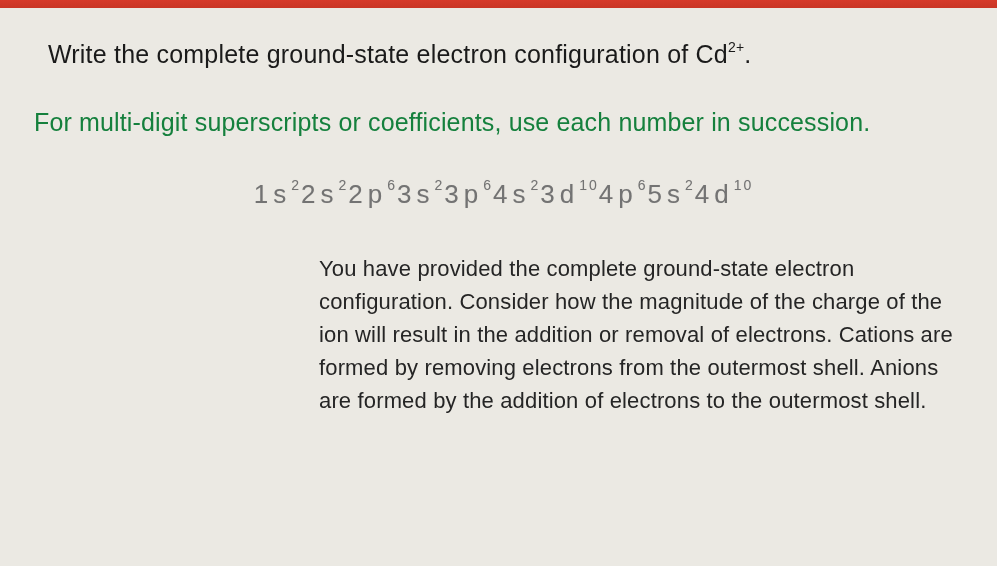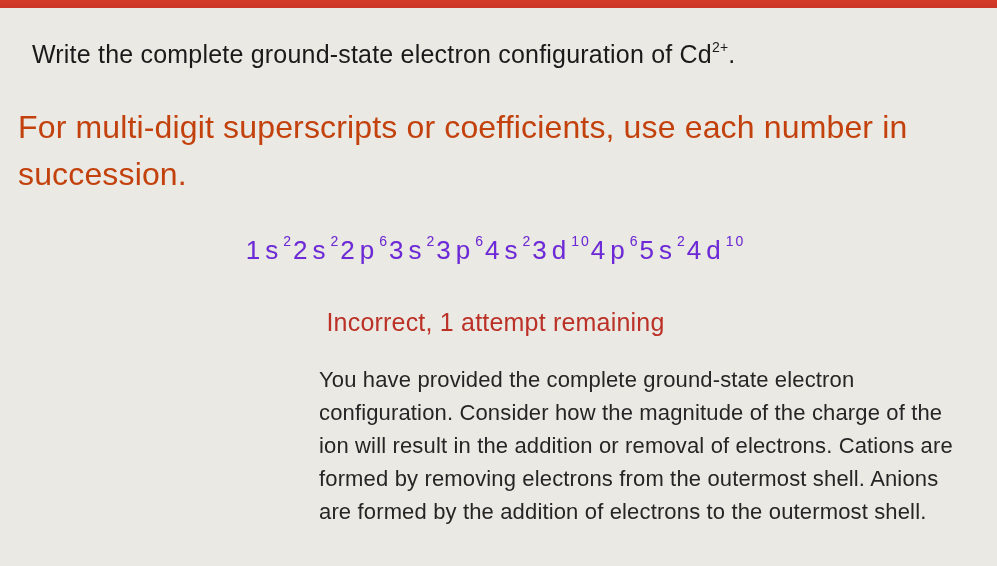--- a/index.html
+++ b/index.html
@@ -12,52 +12,52 @@
       height: 566px;
       font-family: Arial, Helvetica, sans-serif;
       background: #ebe9e3;
       overflow: hidden;
     }
     .top-bar {
       height: 8px;
       background: linear-gradient(to bottom, #d63a2a, #c93525);
     }
     .content {
-      padding: 28px 38px 20px 32px;
+      padding: 28px 38px 20px 48px;
     }
     .question {
       font-size: 25px;
       color: #1a1a1a;
       line-height: 1.45;
       margin-bottom: 32px;
       letter-spacing: 0.2px;
     }
     .question .supsm {
       font-size: 14px;
       vertical-align: super;
       position: relative;
       top: -2px;
     }
     .instruction {
-      font-size: 32px;
-      color: #c2410c;
+      font-size: 25px;
+      color: #15803d;
       line-height: 1.45;
       margin-bottom: 32px;
       margin-left: -14px;
       letter-spacing: 0.15px;
     }
     .answer-area {
       text-align: center;
       margin-bottom: 36px;
     }
     .answer-box {
       display: inline-block;
       font-family: Arial, sans-serif;
       font-size: 26px;
-      color: #6d28d9;
+      color: #737373;
       letter-spacing: 5px;
       padding: 6px 10px;
       font-weight: 400;
       text-shadow: 0 0 1px rgba(0,0,0,0.1);
       position: relative;
     }
     .answer-box .sup {
       font-size: 14px;
       vertical-align: super;
       letter-spacing: 2px;
@@ -95,19 +95,18 @@
   <div class="question">
     <span>Write the complete ground-state electron configuration of Cd</span><span class="supsm">2+</span><span>.</span>
   </div>
 
   <div class="instruction">For multi-digit superscripts or coefficients, use each number in succession.</div>
 
   <div class="answer-area">
     <span class="answer-box" id="answer-box"><span>1s</span><span class="sup">2</span><span>2s</span><span class="sup">2</span><span>2p</span><span class="sup">6</span><span>3s</span><span class="sup">2</span><span>3p</span><span class="sup">6</span><span>4s</span><span class="sup">2</span><span>3d</span><span class="sup">10</span><span>4p</span><span class="sup">6</span><span>5s</span><span class="sup">2</span><span>4d</span><span class="sup">10</span></span>
   </div>
 
-  <div class="feedback-status">Incorrect, 1 attempt remaining</div>
 
   <div class="feedback-wrap">
     <div class="feedback-text">You have provided the complete ground-state electron configuration. Consider how the magnitude of the charge of the ion will result in the addition or removal of electrons. Cations are formed by removing electrons from the outermost shell. Anions are formed by the addition of electrons to the outermost shell.</div>
   </div>
 
 </div>
 
 </body></html>

